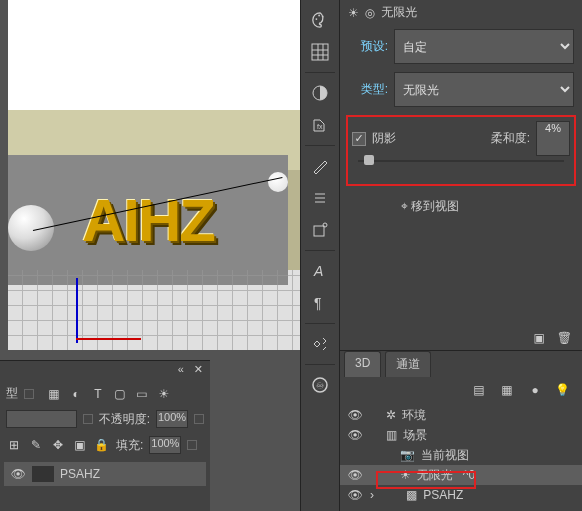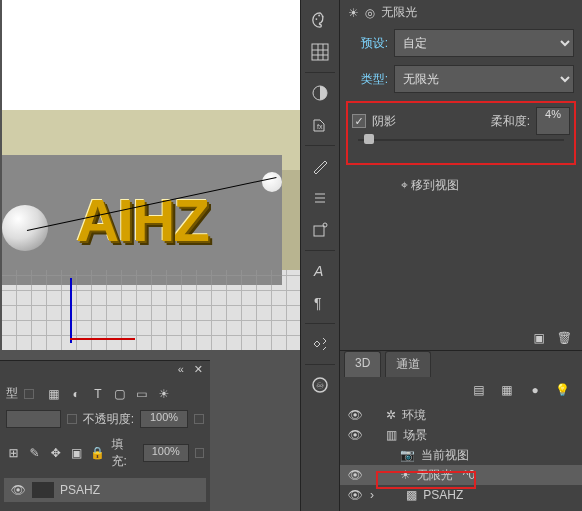--- a/index.html
+++ b/index.html
@@ -3,21 +3,21 @@
 <meta charset="utf-8">
 <style>
 * { margin: 0; padding: 0; box-sizing: border-box; }
 body {
   width: 582px; height: 511px;
   background: #535353; color: #ccc;
   font-family: sans-serif; font-size: 12px;
   overflow: hidden; position: relative;
 }
 .canvas {
-  position: absolute; left: 2px; top: 0;
+  position: absolute; left: 8px; top: 0;
   width: 300px; height: 350px;
   background: linear-gradient(#fff 0 110px, #d0cda8 110px 170px, #b8b490 170px 270px, #e0e0e0 270px 350px);
 }
 .canvas .text3d {
   position:absolute; left:0; top:155px; width:280px; height:130px;
   background:#888;
   display:flex; align-items:center; justify-content:center;
   font-size:60px; font-weight:900; color:#d4a000;
   text-shadow: 2px 2px 0 #705400, 4px 4px 0 #4a3800, -1px -1px 0 #fff3b0;
   font-family:Arial,sans-serif; letter-spacing:-2px;
@@ -40,42 +40,42 @@
  transform:rotate(-12deg);transform-origin:left center;}
 
 .bottompanel {
   position:absolute; left:0; top:360px; width:210px; height:151px;
   background:#424242; border-top:1px solid #232323;
 }
 .bottompanel .tabs{height:20px;display:flex;justify-content:flex-end;padding-right:2px;}
 .bottompanel .tabs span{padding:2px 5px;font-size:11px;}
 .bottompanel .row{display:flex;align-items:center;gap:6px;padding:4px 6px;}
 .bottompanel .sel{background:#5a5a5a;border:1px solid #303030;height:18px;min-width:40px;flex:1;}
-.bottompanel .field{background:#5a5a5a;border:1px solid #303030;height:18px;width:48px;
+.bottompanel .field{background:#5a5a5a;border:1px solid #303030;height:18px;width:32px;
  text-align:center;font-size:11px;color:#ccc;}
 .bottompanel .dd{width:10px;height:10px;border:1px solid #666;background:#444;}
 .bottompanel .ico{width:16px;height:16px;display:inline-flex;align-items:center;justify-content:center;}
 
 .toolstrip {
   position:absolute; left:300px; top:0; width:40px; height:511px;
   background:#424242; border-left:1px solid #232323;border-right:1px solid #232323;
   display:flex; flex-direction:column; align-items:center; padding-top:4px;
 }
 .toolstrip .tool{width:32px;height:28px;margin:2px 0;display:flex;align-items:center;justify-content:center;
   border-radius:3px;}
 .toolstrip .sep{width:30px;height:1px;background:#2f2f2f;margin:4px 0;}
 
 .rightpanel {
   position:absolute; left:340px; top:0; width:242px; height:350px;
   background:#424242;
 }
 .rprow{display:flex;align-items:center;gap:6px;padding:4px 8px;}
 .rprow .lab{width:40px;text-align:right;color:#7dd3fc;}
 .rprow select,.rprow .sw,.rprow .val{
-  background:#5a5a5a;border:1px solid #303030;color:#ddd;height:28px;
+  background:#5a5a5a;border:1px solid #303030;color:#ddd;height:35px;
 }
 .rprow select{flex:1;padding:0 4px;font-size:12px;}
 .rprow .sw{width:30px;}
 .rprow .val{width:34px;text-align:center;font-size:11px;}
 .rprow .flex{flex:1;}
 .slidebar{height:6px;flex:1;margin:0 6px;position:relative;
   background:linear-gradient(#333,#333) center/100% 2px no-repeat;}
 .slidebar .thumb{position:absolute;top:-3px;width:10px;height:10px;background:#bbb;border-radius:2px;}
 .hl{border:2px solid #d22;}
 .chk{width:14px;height:14px;border:1px solid #888;display:inline-flex;align-items:center;justify-content:center;background:#5a5a5a;}

